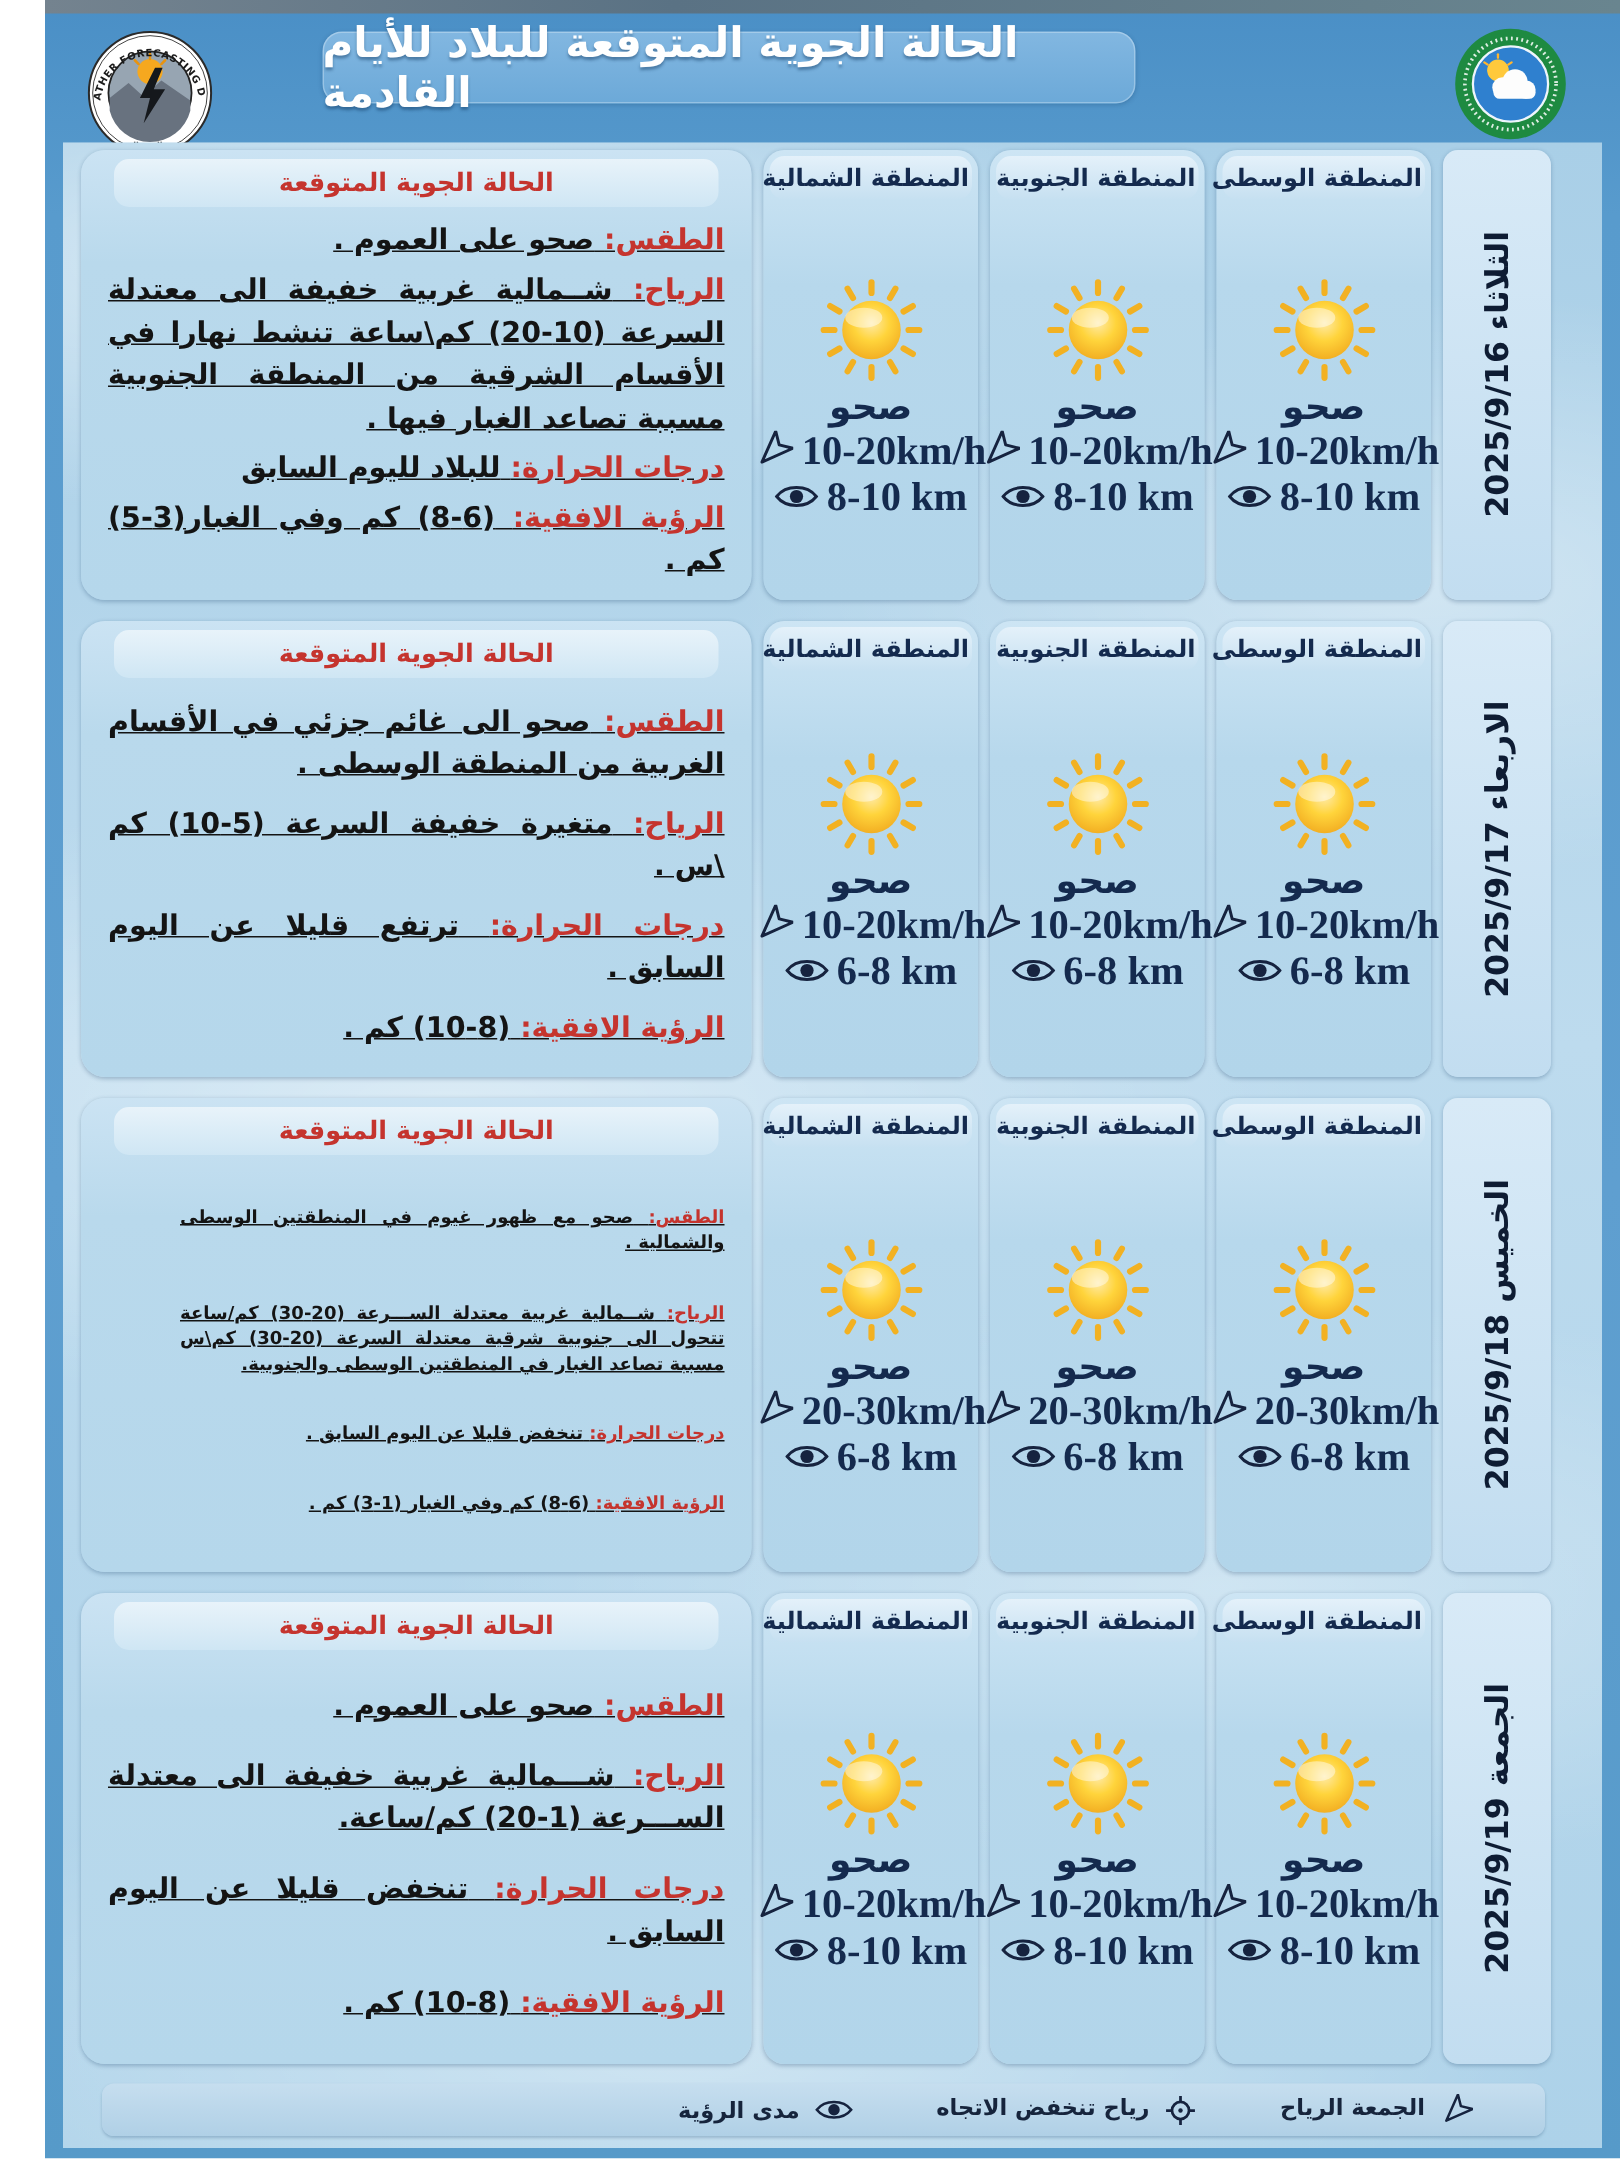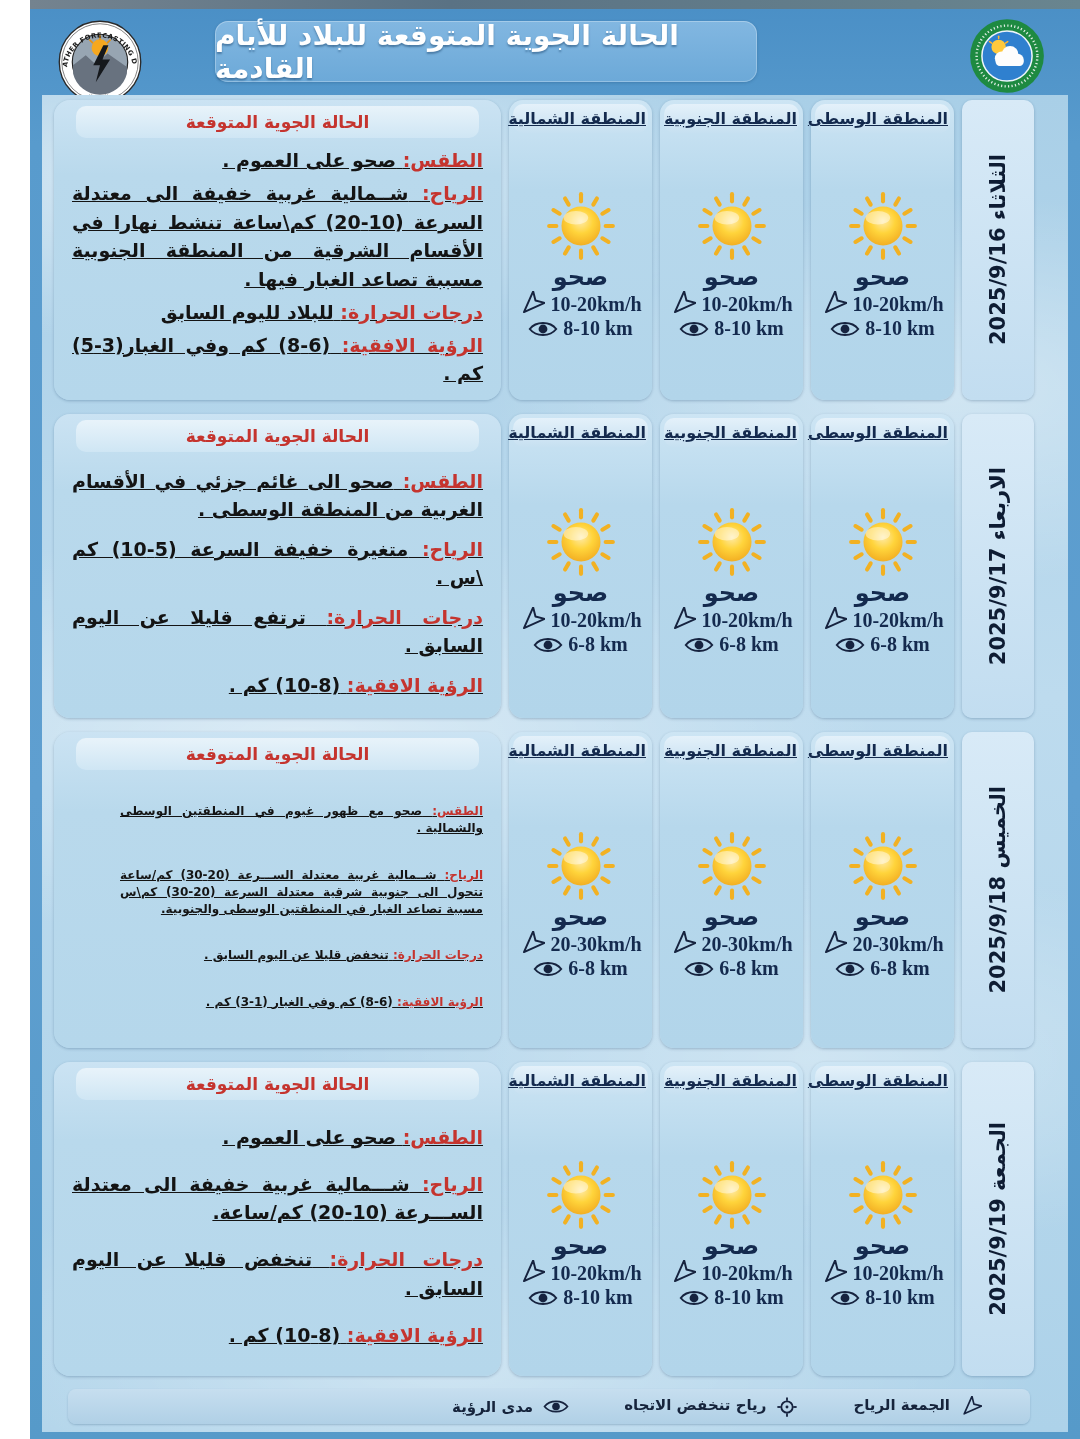--- a/index.html
+++ b/index.html
@@ -6,21 +6,21 @@
   body{
     width:1080px;height:1439px;position:relative;overflow:hidden;
     background:#ffffff;
     font-family:"DejaVu Sans",sans-serif;
   }
   .doc{position:absolute;left:30px;top:0;width:1050px;height:1439px;
     background:linear-gradient(180deg,#4a8fc6 0%,#589bcd 10%,#5f9fd0 55%,#569ac9 100%);}
   .topstrip{position:absolute;top:0;left:0;right:0;height:9px;
     background:linear-gradient(90deg,#74838f,#5a7284 40%,#69858f);}
   .header{position:absolute;top:9px;left:0;right:0;height:86px;}
-  .title-box{position:absolute;left:185px;top:12px;width:542px;height:61px;border-radius:13px;
+  .title-box{position:absolute;left:185px;top:12px;width:542px;height:48px;border-radius:13px;
     background:linear-gradient(180deg,#82b7e1,#6ca9d8);
     box-shadow:inset 0 0 0 1px rgba(255,255,255,.28), 0 1px 3px rgba(20,60,100,.25);
     display:flex;align-items:center;justify-content:flex-start;}
   .title-text{color:#ffffff;font-size:28px;font-weight:bold;
     text-shadow:0 2px 2px rgba(20,60,100,.45);}
   .logo{position:absolute;display:block;}
   .logo-left{left:28px;top:11px;width:84px;height:84px;}
   .logo-right{left:939px;top:9px;width:76px;height:76px;}
   .inner{position:absolute;top:95px;left:12px;right:12px;bottom:7px;
     background:
@@ -41,31 +41,31 @@
     box-shadow:0 1px 3px rgba(30,70,110,.3);
     display:flex;align-items:center;justify-content:center;}
   .date-text{writing-mode:vertical-rl;transform:rotate(180deg);
     font-size:21px;font-weight:bold;color:#0e1c33;letter-spacing:1px;white-space:nowrap;}
   .region-card{width:143px;flex:none;border-radius:14px;
     background:linear-gradient(180deg,#cde5f4,#b7d8ec 30%,#b2d5ea);
     box-shadow:0 1px 3px rgba(30,70,110,.3);
     display:flex;flex-direction:column;}
   .region-head{margin:4px 4px 0;padding:5px 2px;border-radius:10px;
     background:linear-gradient(180deg,#e4f1fa,#c6e0f1);
-    font-size:16px;font-weight:bold;color:#142a4e;text-align:center;white-space:nowrap;text-decoration:underline;}
+    font-size:16px;font-weight:bold;color:#142a4e;text-align:center;white-space:nowrap;}
   .region-body{flex:1;display:flex;flex-direction:column;align-items:center;
     justify-content:center;padding:2px 0 6px;}
   .sun-wrap{width:74px;height:74px;}
   .sun-wrap svg{width:100%;height:100%;display:block;}
   .cond{font-size:24px;font-weight:bold;color:#142a4e;}
   .metric{direction:ltr;display:flex;align-items:center;gap:5px;color:#142a4e;}
   .micon{display:inline-flex;}
   .micon.arrow svg{width:26px;height:26px;display:block;}
   .micon.eye svg{width:30px;height:20px;display:block;}
-  .mval{font-family:"Liberation Serif",serif;font-size:20px;font-weight:bold;white-space:nowrap;}
+  .mval{font-family:"Liberation Serif",serif;font-size:27px;font-weight:bold;white-space:nowrap;}
   .forecast-card{flex:1;border-radius:16px;
     background:linear-gradient(180deg,#cbe3f3,#b9d9ec 25%,#b5d7eb);
     box-shadow:0 1px 3px rgba(30,70,110,.3);
     display:flex;flex-direction:column;}
   .fc-head{margin:6px auto 0;width:90%;padding:6px 0;border-radius:10px;
     background:linear-gradient(180deg,#e8f3fa,#cfe6f4);
     color:#c5342e;font-weight:bold;font-size:17px;text-align:center;}
   .forecast-body{flex:1;display:flex;flex-direction:column;justify-content:space-evenly;
     padding:4px 18px 8px;}
   .fline{margin:0;font-size:19px;font-weight:bold;color:#141414;line-height:1.5;
@@ -548,21 +548,21 @@
                   </svg>
                 </span>
               <span class="mval">8-10 km</span>
             </div>
           </div>
         </div>
         <article class="forecast-card">
           <div class="fc-head">الحالة الجوية المتوقعة</div>
           <div class="forecast-body">
             <p class="fline"><span class="flabel">الطقس:</span> <span>صحو على العموم .</span></p>
-            <p class="fline"><span class="flabel">الرياح:</span> <span>شـــمالية غربية خفيفة الى معتدلة الســـرعة (10-20) كم/ساعة.</span></p>
+            <p class="fline"><span class="flabel">الرياح:</span> <span>شـــمالية غربية خفيفة الى معتدلة الســـرعة (1-20) كم/ساعة.</span></p>
             <p class="fline"><span class="flabel">درجات الحرارة:</span> <span>تنخفض قليلا عن اليوم السابق .</span></p>
             <p class="fline"><span class="flabel">الرؤية الافقية:</span> <span>(8-10) كم .</span></p>
           </div>
         </article>
       </section>
 
     </main>
 
     <footer class="legendbar">
       <span class="litem">

